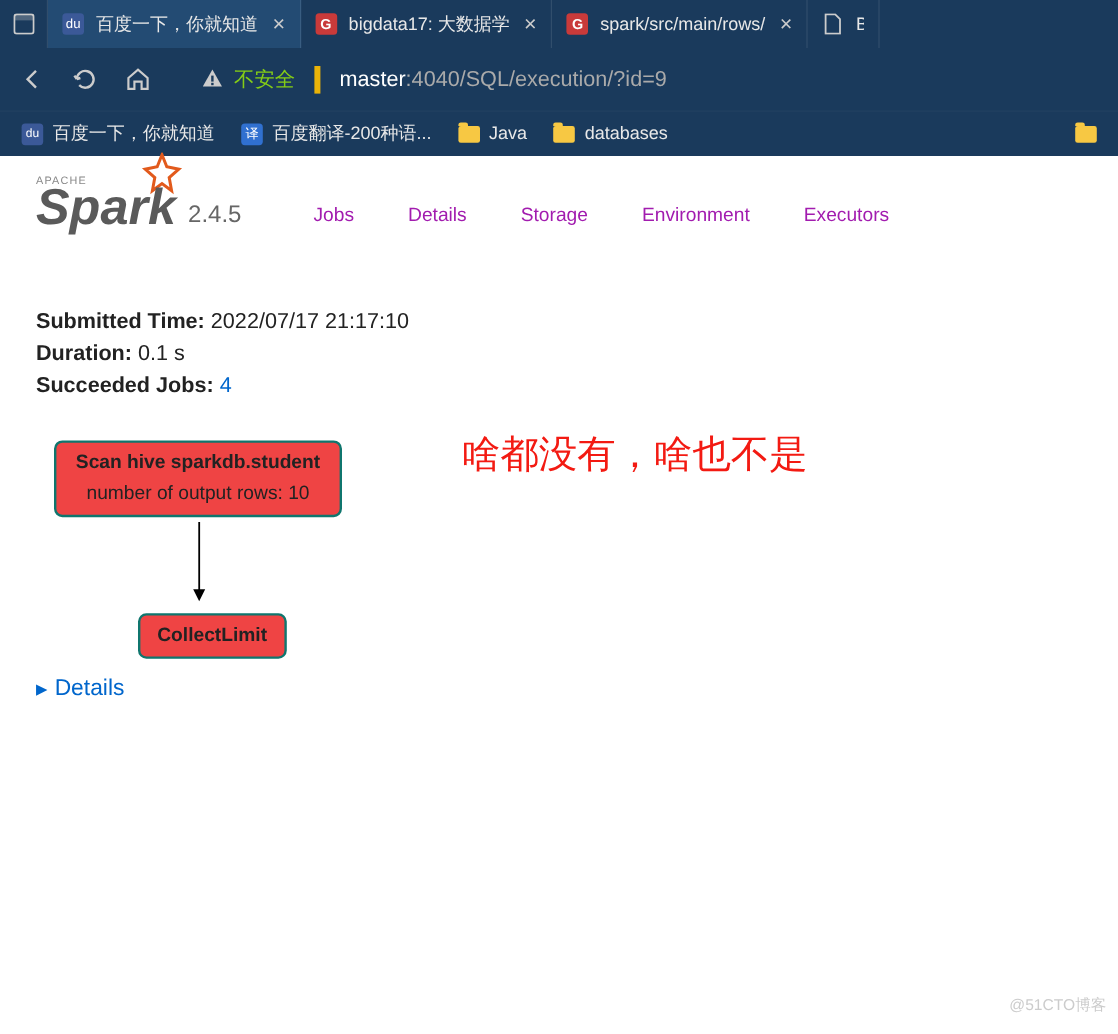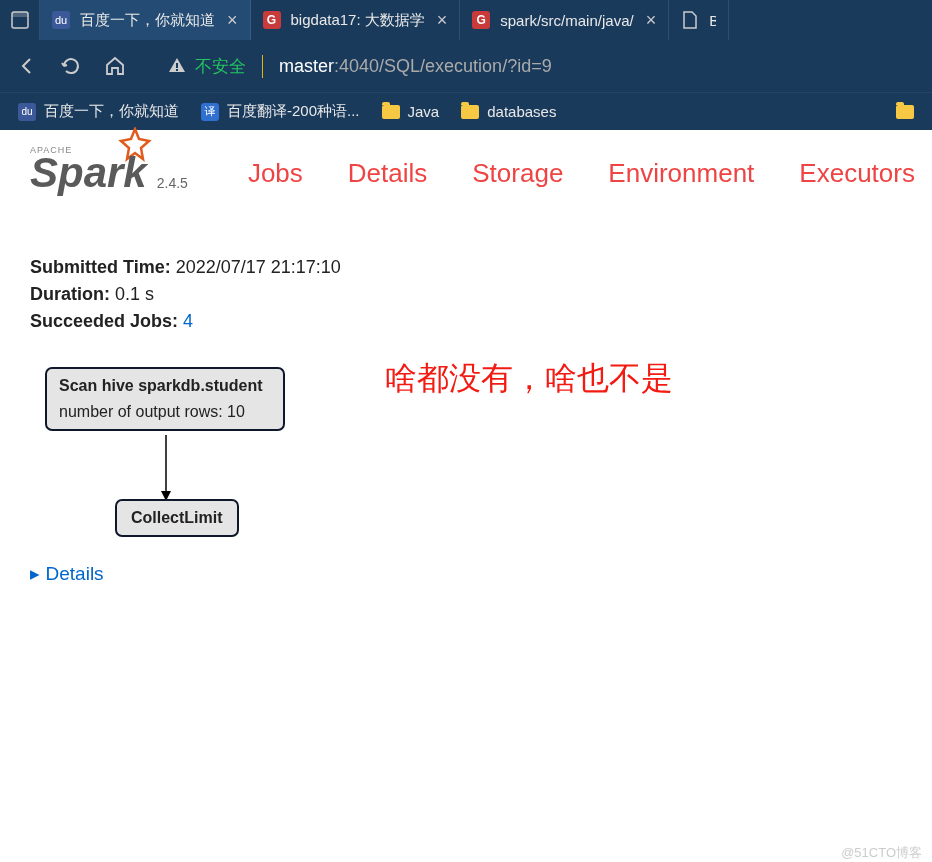--- a/index.html
+++ b/index.html
@@ -11,53 +11,53 @@
     .tab-icon-left { width: 40px; height: 40px; display: flex; align-items: center; justify-content: center; border-right: 1px solid rgba(255,255,255,0.1); }
     .tab { display: flex; align-items: center; padding: 0 12px; height: 40px; border-right: 1px solid rgba(255,255,255,0.1); cursor: pointer; max-width: 280px; }
     .tab.active { background: #234b73; }
     .tab-favicon { width: 18px; height: 18px; margin-right: 10px; flex-shrink: 0; display: flex; align-items: center; justify-content: center; border-radius: 3px; }
     .tab-title { font-size: 15px; white-space: nowrap; overflow: hidden; text-overflow: ellipsis; color: #e8e8e8; }
     .tab-close { margin-left: 12px; font-size: 18px; color: #ccc; }
     
     .nav-bar { display: flex; align-items: center; height: 52px; padding: 0 15px; background: #1a3a5c; gap: 20px; }
     .nav-icon { width: 24px; height: 24px; display: flex; align-items: center; justify-content: center; cursor: pointer; color: #ccc; }
     .url-section { display: flex; align-items: center; flex: 1; margin-left: 20px; }
-    .security-badge { display: flex; align-items: center; gap: 8px; color: #22c55e; font-size: 17px; padding-right: 16px; border-right: 1px solid #eab308; }
+    .security-badge { display: flex; align-items: center; gap: 8px; color: #84cc16; font-size: 17px; padding-right: 16px; border-right: 5px solid #eab308; }
     .url-text { margin-left: 16px; font-size: 18px; color: #aaa; }
     .url-host { color: #fff; }
     
     .bookmarks-bar { display: flex; align-items: center; height: 38px; padding: 0 18px; background: #1a3a5c; gap: 22px; border-top: 1px solid rgba(255,255,255,0.05); }
     .bookmark { display: flex; align-items: center; gap: 8px; font-size: 15px; color: #e8e8e8; cursor: pointer; }
     .bookmark-icon { width: 18px; height: 18px; display: flex; align-items: center; justify-content: center; border-radius: 3px; }
     
     
     .spark-header { display: flex; align-items: flex-end; padding: 15px 30px 0 30px; background: #fff; }
     .spark-logo { display: flex; align-items: flex-end; gap: 10px; margin-right: 60px; }
     .spark-logo-text { font-size: 42px; font-weight: 600; color: #5a5a5a; font-style: italic; position: relative; }
-    .spark-version { font-size: 14px; color: #666; margin-bottom: 6px; }
+    .spark-version { font-size: 20px; color: #666; margin-bottom: 6px; }
     .spark-nav { display: flex; gap: 45px; margin-bottom: 8px; }
-    .spark-nav-item { font-size: 26px; color: #ef4444; cursor: pointer; }
+    .spark-nav-item { font-size: 16px; color: #a21caf; cursor: pointer; }
     
     .spark-content { padding: 60px 30px 20px 30px; }
     .page-title { font-size: 38px; font-weight: bold; color: #222; margin-bottom: 35px; }
     .detail-row { font-size: 18px; color: #222; margin-bottom: 6px; }
     .detail-label { font-weight: bold; margin-top: 24px; }
     .detail-link { color: #0066cc; cursor: pointer; }
     
     
     .dag-container { position: relative; margin-top: 35px; margin-left: 15px; }
-    .dag-node { background: #e5e5e5; border: 2px solid #0f172a; border-radius: 7px; padding: 8px 12px; font-size: 16px; color: #222; position: absolute; }
+    .dag-node { background: #ef4444; border: 2px solid #0f766e; border-radius: 7px; padding: 8px 12px; text-align: center; font-size: 16px; color: #222; position: absolute; }
     .dag-node-main { font-weight: bold; margin-bottom: 8px; }
     .dag-arrow { position: absolute; }
     
     .annotation { position: absolute; font-size: 32px; color: #f31a12; font-weight: 500; }
     
     .details-toggle { display: flex; align-items: center; gap: 6px; color: #0066cc; font-size: 19px; cursor: pointer; margin-top: 230px; }
     
-    .watermark { position: absolute; bottom: 0; right: 10px; font-size: 13px; color: #ccc; }
+    .watermark { position: absolute; bottom: 15px; right: 10px; font-size: 13px; color: #ccc; }
     
     .folder-icon { width: 18px; height: 14px; background: #f7c843; border-radius: 2px; position: relative; }
     .folder-icon::before { content: ''; position: absolute; top: -3px; left: 0; width: 8px; height: 3px; background: #f7c843; border-radius: 2px 2px 0 0; }
   </style>
 </head>
 <body>
 
 <div class="browser-chrome">
   <div class="tab-bar">
     <div class="tab-icon-left">
@@ -71,21 +71,21 @@
       <span class="tab-title">百度一下，你就知道</span>
       <span class="tab-close">×</span>
     </div>
     <div class="tab">
       <div class="tab-favicon" style="background:#c93a3a;color:#fff;font-size:12px;font-weight:bold;">G</div>
       <span class="tab-title">bigdata17: 大数据学</span>
       <span class="tab-close">×</span>
     </div>
     <div class="tab">
       <div class="tab-favicon" style="background:#c93a3a;color:#fff;font-size:12px;font-weight:bold;">G</div>
-      <span class="tab-title">spark/src/main/java/</span>
+      <span class="tab-title">spark/src/main/rows/</span>
       <span class="tab-close">×</span>
     </div>
     <div class="tab" style="max-width:60px;">
       <div class="tab-favicon">
         <svg width="16" height="18" viewBox="0 0 16 18">
             <path d="M2 1h8l4 4v12H2z" fill="none" stroke="#ccc" stroke-width="1.5"></path>
           </svg>
       </div>
       <span class="tab-title">B</span>
     </div>
@@ -182,21 +182,21 @@
 
   <div class="dag-container">
     <div class="dag-node" style="top:0;left:0;width:240px;">
       <div class="dag-node-main">Scan hive sparkdb.student</div>
       <div>number of output rows: 10</div>
     </div>
     <svg class="dag-arrow" style="top:68px;left:115px;" width="12" height="68">
       <line x1="6" y1="0" x2="6" y2="60" stroke="#000" stroke-width="1.5"></line>
       <path d="M1 56 L6 66 L11 56 Z" fill="#000"></path>
     </svg>
-    <div class="dag-node" style="top:132px;left:70px;padding:8px 14px;">
+    <div class="dag-node" style="top:144px;left:70px;padding:8px 14px;">
       <div style="font-weight:bold;">CollectLimit</div>
     </div>
 
     <div class="annotation" style="top:-10px;left:340px;">啥都没有，啥也不是</div>
   </div>
 
   <div class="details-toggle">
     <span>▸</span>
     <span>Details</span>
   </div>

